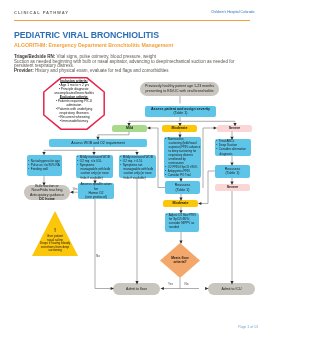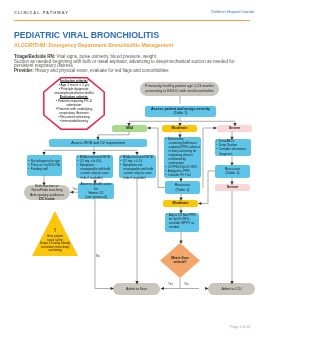--- a/index.html
+++ b/index.html
@@ -1,19 +1,19 @@
 <!DOCTYPE html>
 <html><head>
 <meta charset="utf-8">
 <title>Pediatric Viral Bronchiolitis Clinical Pathway</title>
 <style>
   html,body{margin:0;padding:0;background:#fff;}
   body{width:264px;height:341px;font-family:"Liberation Sans",sans-serif;overflow:hidden;
        -webkit-font-smoothing:antialiased;}
-  #page{position:relative;width:264px;height:318px;background:#fff;}
+  #page{position:relative;width:264px;height:318px;background:#fff;padding-left:8px;}
 
   
   #kicker{position:absolute;left:14px;top:9.5px;font-size:4.1px;letter-spacing:.95px;
           font-weight:bold;color:#6d6a63;}
   #rule{position:absolute;left:14px;top:19.5px;width:236px;height:1.1px;background:#f0a13c;}
   #doc-title{position:absolute;left:14px;top:29.6px;font-size:8.75px;font-weight:bold;
              color:#2f6fb5;letter-spacing:-0.05px;}
   #algo-line{position:absolute;left:14px;top:41.9px;font-size:5.2px;font-weight:bold;color:#f0a13c;}
   #algo-line .algo-rest{color:#f0a13c;}
 

